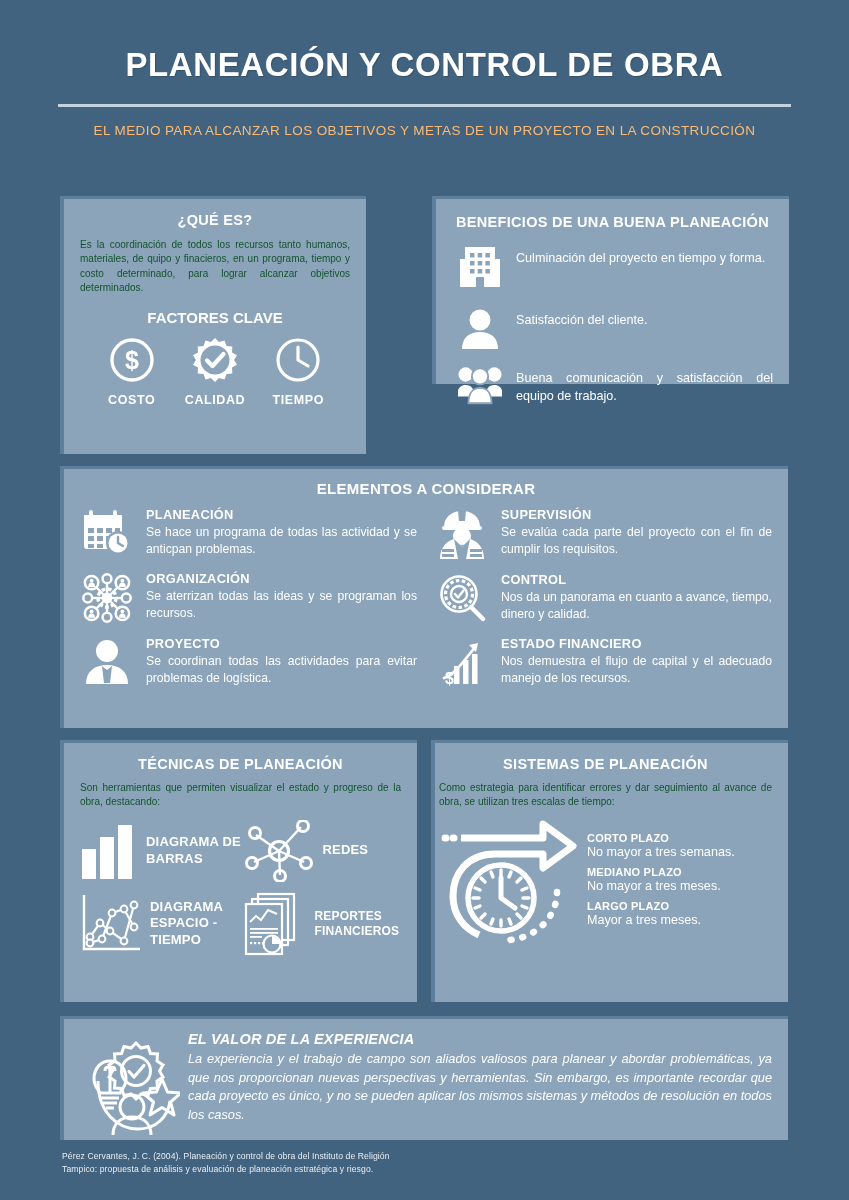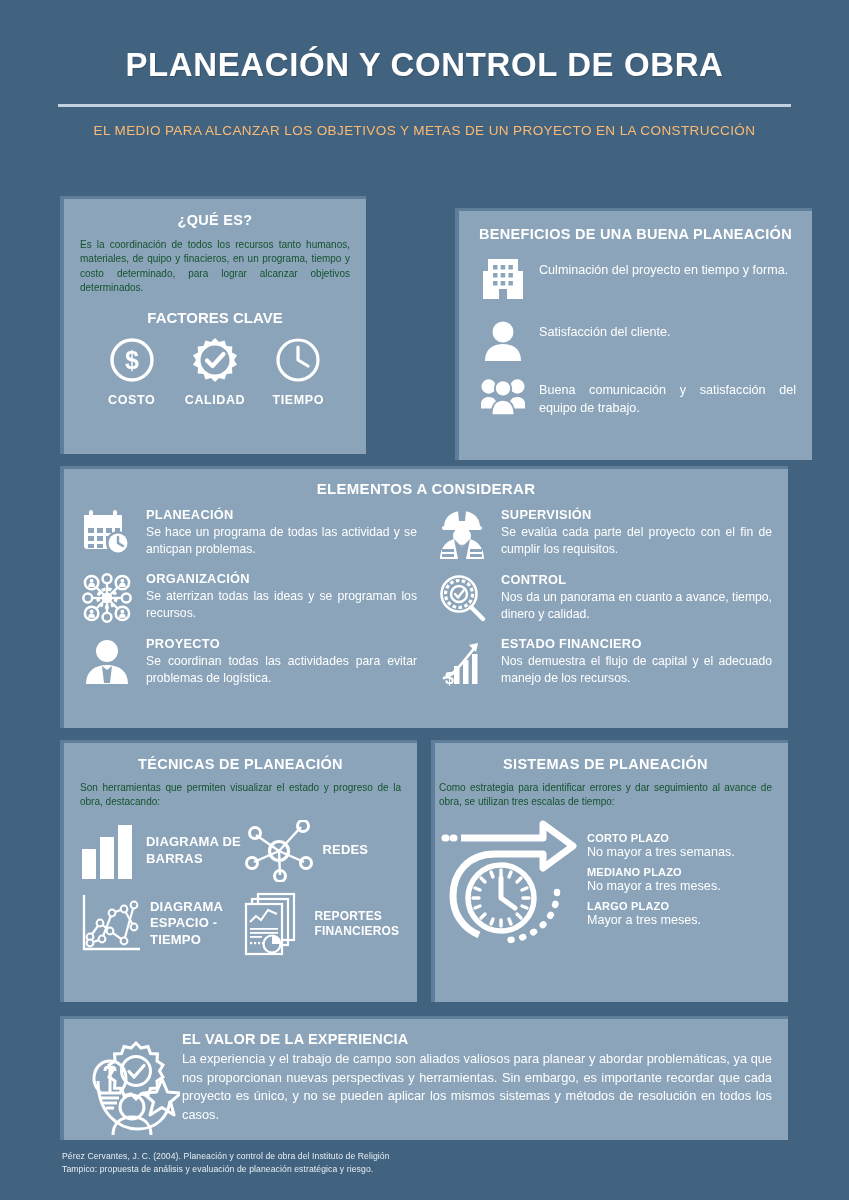--- a/index.html
+++ b/index.html
@@ -40,21 +40,21 @@
 
   
   #card-que-es { left: 60px; top: 196px; width: 306px; height: 258px; padding: 12px 16px 10px 16px; }
   #card-que-es .card-title { margin-bottom: 7px; }
   .factores-title { font-weight: bold; font-size: 15px; text-align: center; margin: 13px 0 9px; }
   .factores-row { display: flex; justify-content: space-around; align-items: flex-start; padding: 0 10px; }
   .factor { text-align: center; width: 98px; }
   .factor .lbl { font-size: 12.5px; font-weight: bold; letter-spacing: .6px; margin-top: 8px; }
 
   
-  #card-beneficios { left: 455px; top: 196px; width: 357px; height: 252px; padding: 14px 16px 10px 16px; margin-top: 12px; }
+  #card-beneficios { left: 432px; top: 196px; width: 357px; height: 188px; padding: 14px 16px 10px 16px; }
   #card-beneficios .card-title { margin-bottom: 12px; }
   .benefit { display: flex; align-items: flex-start; gap: 14px; margin-bottom: 16px; padding-left: 6px; }
   .benefit .txt { font-size: 12.6px; line-height: 1.45; text-align: justify; flex: 1; padding-top: 4px; }
   .benefit .ico { width: 44px; flex: 0 0 44px; display: flex; justify-content: center; }
 
   
   #card-elementos { left: 60px; top: 466px; width: 728px; height: 262px; padding: 10px 16px; }
   #card-elementos .card-title { font-size: 15px; margin-bottom: 8px; }
   .elem-grid { display: flex; gap: 18px; }
   .elem-col { flex: 1; }
@@ -75,21 +75,21 @@
   #card-sistemas { left: 431px; top: 740px; width: 357px; height: 262px; padding: 12px 16px 8px 4px; }
   #card-sistemas .card-title { margin-bottom: 6px; }
   .plazo-wrap { display: flex; gap: 8px; margin-top: 8px; }
   .plazo-list { flex: 1; padding-top: 14px; }
   .plazo { margin-bottom: 7px; }
   .plazo .ph { font-size: 11px; font-weight: bold; letter-spacing: .2px; }
   .plazo .pd { font-size: 12.6px; margin-top: 1px; }
 
   
   #card-valor { left: 60px; top: 1016px; width: 728px; height: 124px; padding: 12px 16px 10px 14px; }
-  .valor-flex { display: flex; gap: 0; align-items: flex-start; }
+  .valor-flex { display: flex; gap: 6px; align-items: flex-start; font-style: italic; }
   .valor-ico { flex: 0 0 104px; display: flex; justify-content: center; padding-top: 4px;}
   .valor-body { flex: 1; }
   .valor-title { font-size: 14.5px; font-weight: bold; letter-spacing: .2px; margin-bottom: 3px; }
   .valor-text { font-size: 12.8px; line-height: 1.45; text-align: justify; }
 
   
   .footer { position: absolute; left: 62px; top: 1150px; width: 700px; }
   .footer div { font-size: 8.6px; line-height: 1.55; color: #e8eef3; letter-spacing: .1px; }
 
   svg { display: block; }

